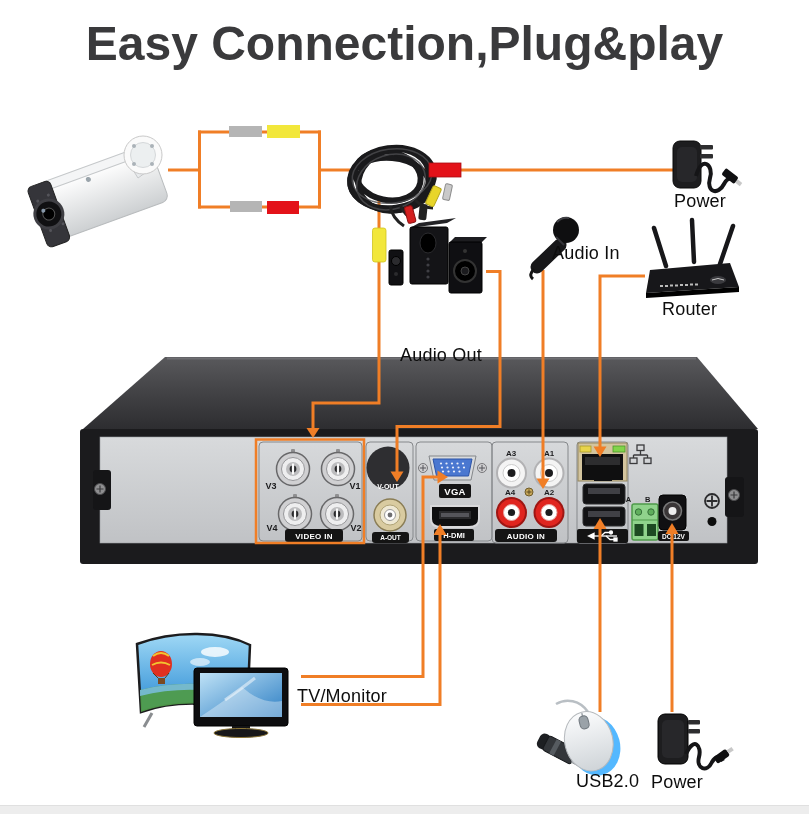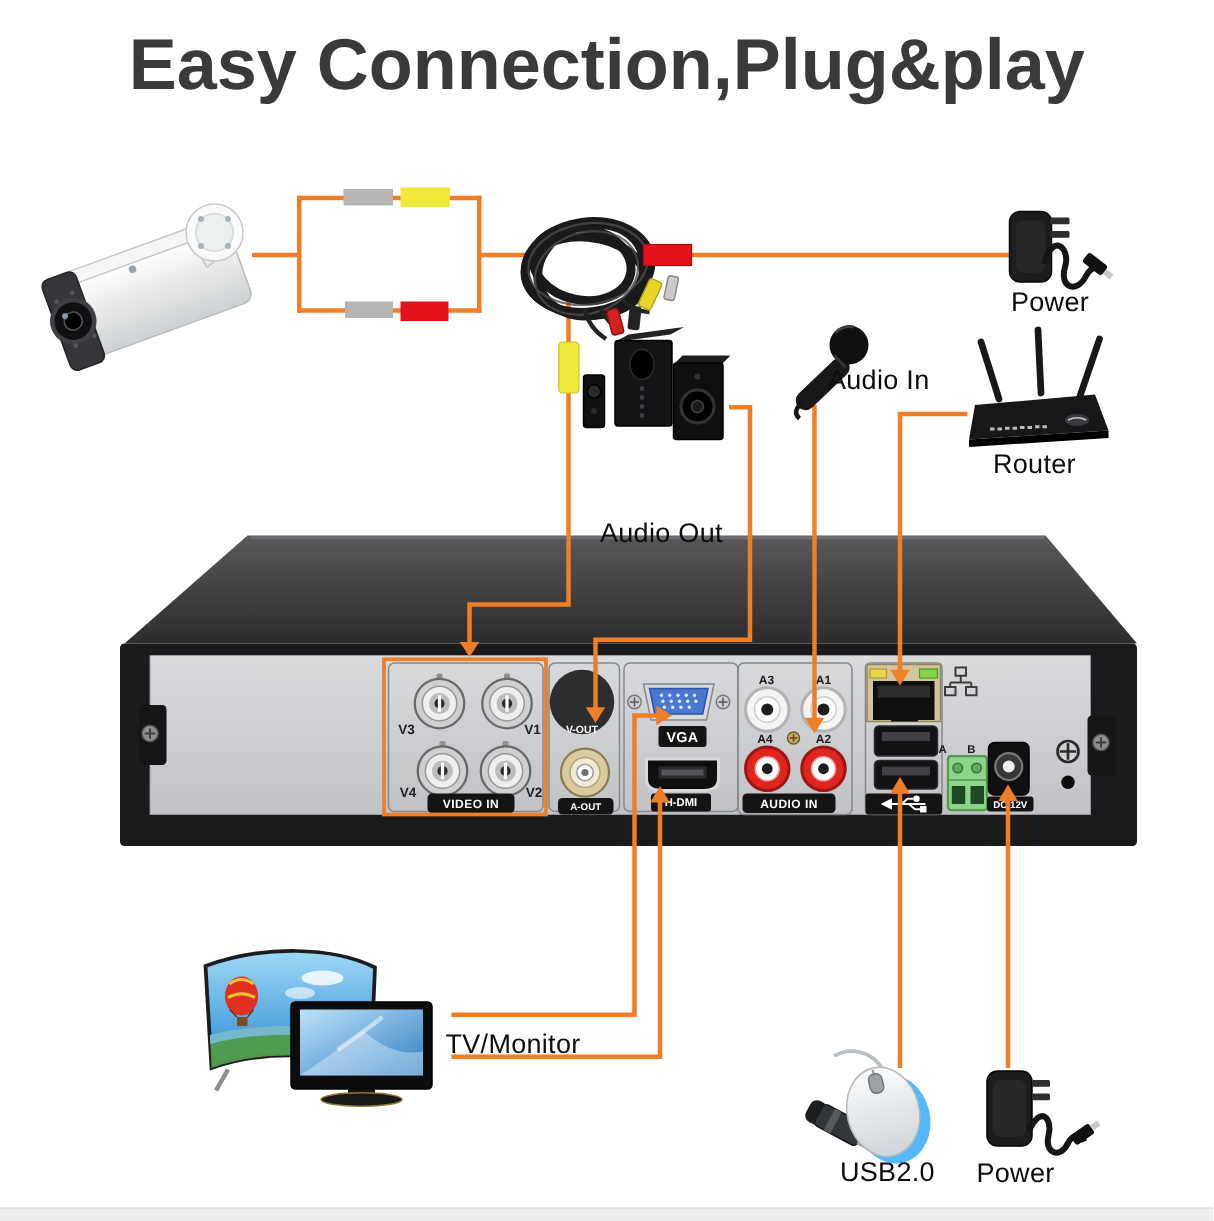--- a/index.html
+++ b/index.html
@@ -439,17 +439,17 @@
         <rect x="729" y="754" width="6" height="4" fill="#c8c8c8"></rect>
       </g>
     </g>
   </svg>
 
   <div class="lbl" style="left:674px;top:191px;">Power</div>
   <div class="lbl" style="left:400px;top:299px;margin-top:46px;">Audio Out</div>
   <div class="lbl" style="left:552px;top:243px;">Audio In</div>
   <div class="lbl" style="left:662px;top:299px;text-align:right;">Router</div>
   <div class="lbl" style="left:297px;top:686px;">TV/Monitor</div>
-  <div class="lbl" style="left:560px;top:771px;">USB2.0</div>
+  <div class="lbl" style="left:576px;top:771px;">USB2.0</div>
   <div class="lbl" style="left:651px;top:772px;">Power</div>
 
   <div class="footer-bar"></div>
 </div>
 
 </body></html>

